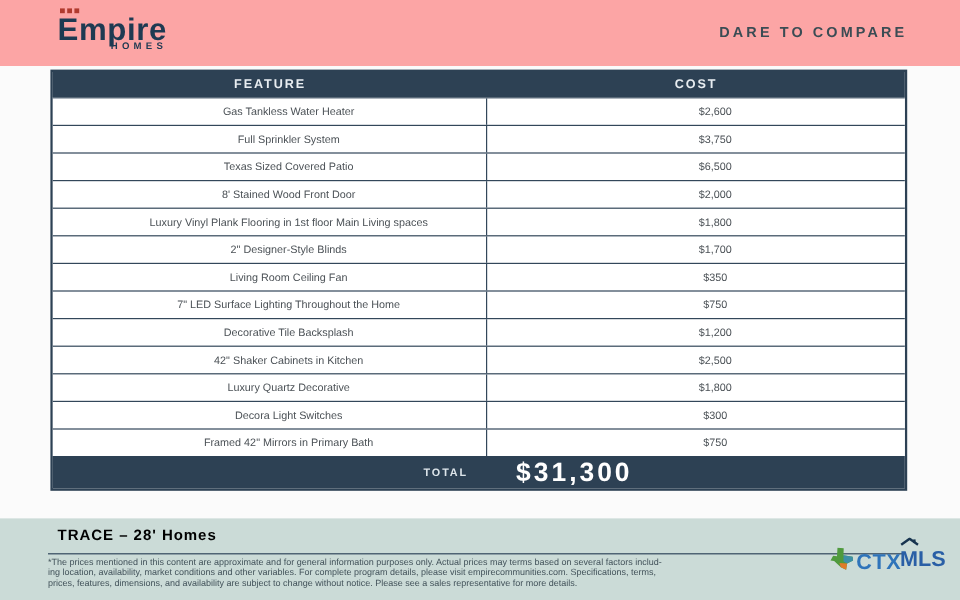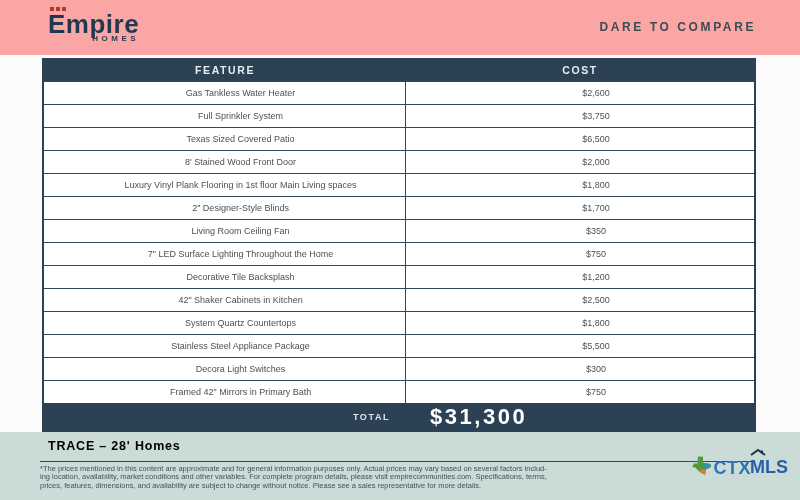--- a/index.html
+++ b/index.html
@@ -98,26 +98,22 @@
       </div>
       <div class="trow">
         <div class="td feature">Decorative Tile Backsplash</div>
         <div class="td cost">$1,200</div>
       </div>
       <div class="trow">
         <div class="td feature">42" Shaker Cabinets in Kitchen</div>
         <div class="td cost">$2,500</div>
       </div>
       <div class="trow">
-        <div class="td feature">System Quartz Countertops</div>
+        <div class="td feature">Luxury Quartz Decorative</div>
         <div class="td cost">$1,800</div>
-      </div>
-      <div class="trow">
-        <div class="td feature">Stainless Steel Appliance Package</div>
-        <div class="td cost">$5,500</div>
       </div>
       <div class="trow">
         <div class="td feature">Decora Light Switches</div>
         <div class="td cost">$300</div>
       </div>
       <div class="trow">
         <div class="td feature">Framed 42" Mirrors in Primary Bath</div>
         <div class="td cost">$750</div>
       </div>
 
@@ -125,21 +121,21 @@
         <div class="total-label">TOTAL</div>
         <div class="total-value">$31,300</div>
       </div>
     </div>
   </main>
 
   <footer class="botband">
     <div class="community">TRACE – 28' Homes</div>
     <div class="divider"></div>
     <div class="disclaimer">
-      <div>*The prices mentioned in this content are approximate and for general information purposes only. Actual prices may vary based on several factors includ-</div>
+      <div>*The prices mentioned in this content are approximate and for general information purposes only. Actual prices may terms based on several factors includ-</div>
       <div>ing location, availability, market conditions and other variables. For complete program details, please visit empirecommunities.com. Specifications, terms,</div>
       <div>prices, features, dimensions, and availability are subject to change without notice. Please see a sales representative for more details.</div>
     </div>
     <div class="mls-logo">
       <svg class="texas-icon" width="21" height="20" viewBox="0 0 100 100">
         <polygon points="32,2 58,4 57,34 95,40 97,55 72,68 68,94 46,84 18,58 3,55 14,36 30,38" fill="#4f9a3d"></polygon>
         <polygon points="57,34 95,40 97,55 72,68 57,60" fill="#3d8fa8"></polygon>
         <polygon points="68,94 46,84 40,66 72,68" fill="#e07b28"></polygon>
       </svg>
       <span class="ctx">CTX</span>

